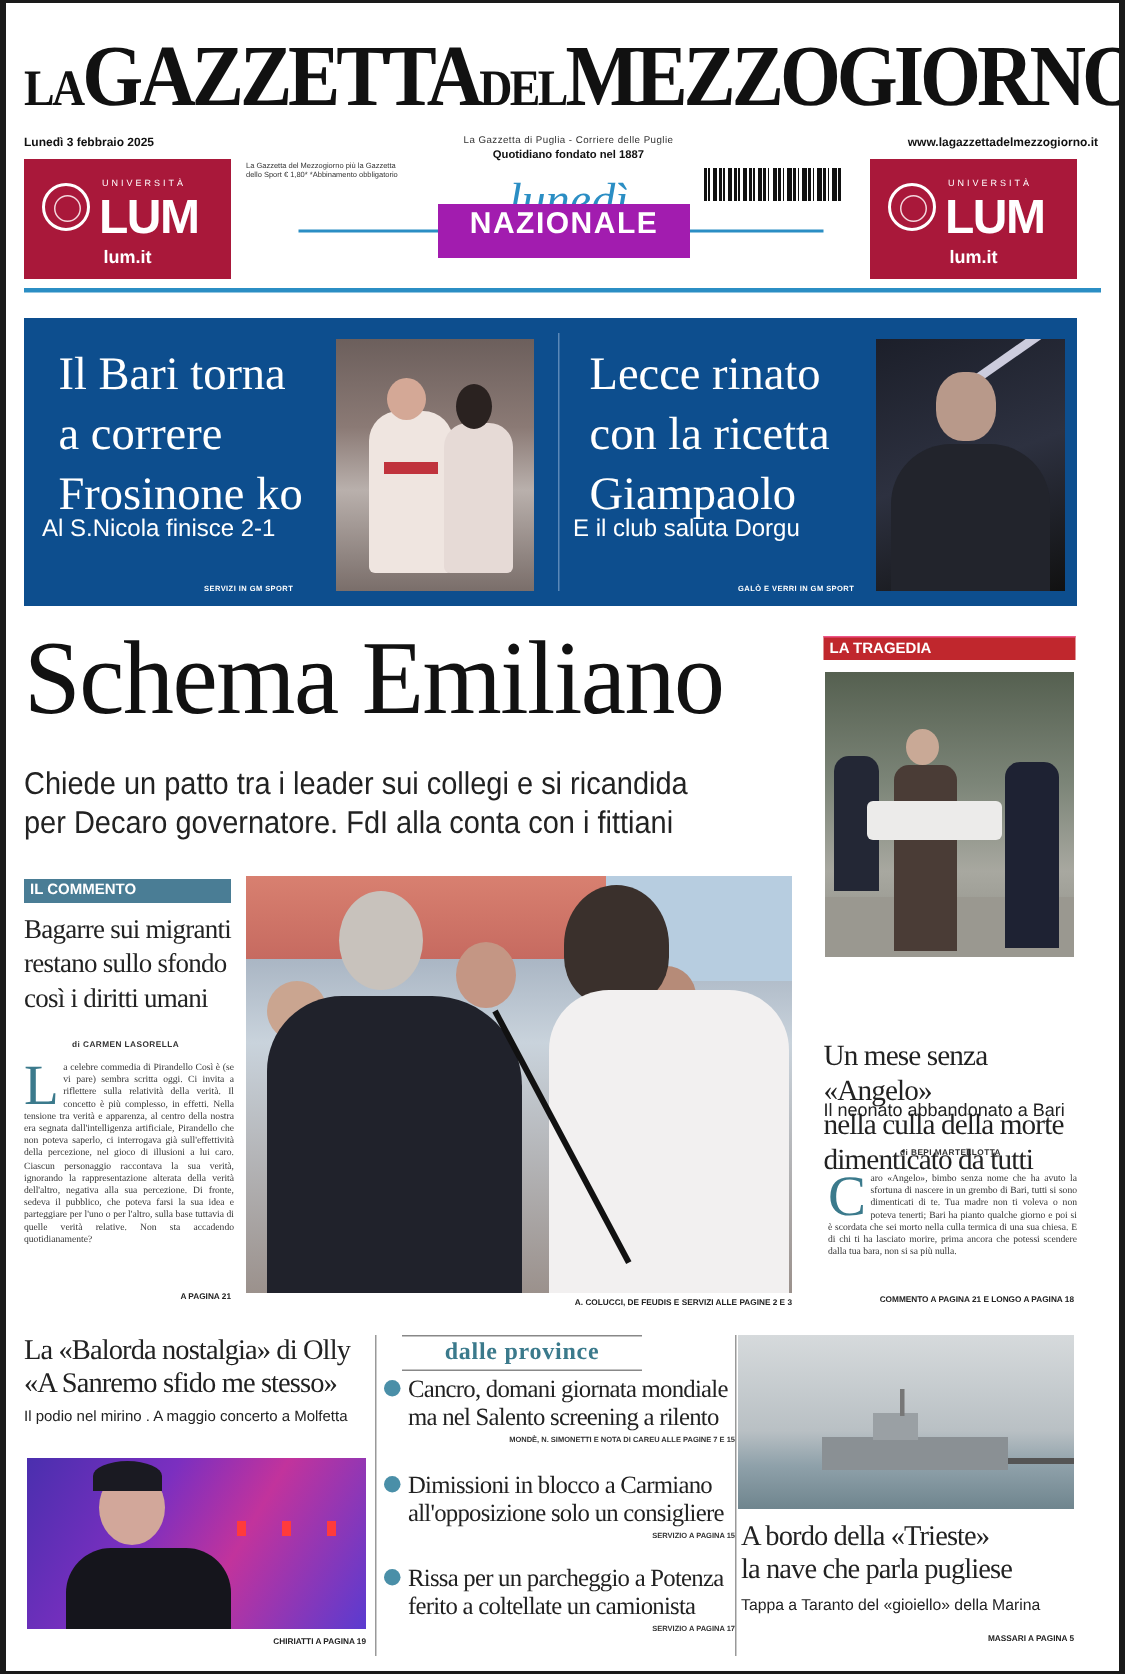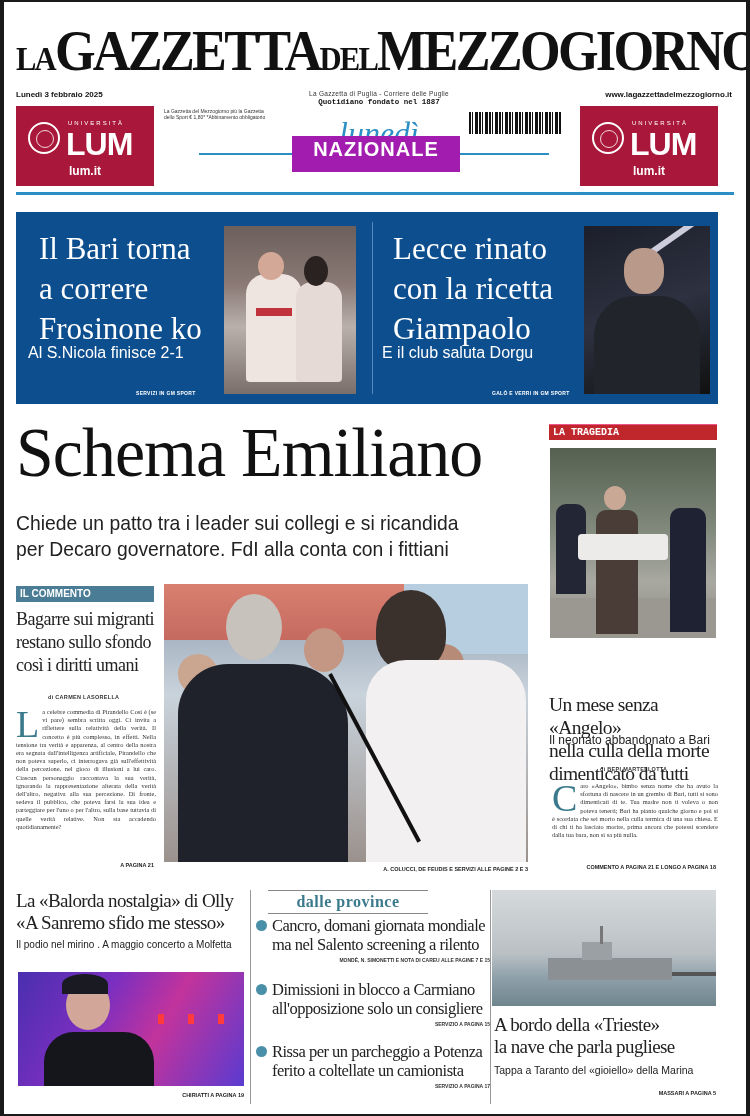--- a/index.html
+++ b/index.html
@@ -4,21 +4,21 @@
   <style>
     html,body{margin:0;padding:0;}
     body{width:750px;height:1116px;background:#1a1a1a;position:relative;overflow:hidden;font-family:"Liberation Serif",serif;}
     .page{position:absolute;left:4px;top:2px;width:742px;height:1112px;background:#fff;overflow:hidden;}
     .abs{position:absolute;}
     
     .masthead{left:12px;top:14px;width:718px;height:70px;font-family:"Liberation Serif",serif;font-weight:bold;color:#111;letter-spacing:-3px;font-size:58px;line-height:70px;white-space:nowrap;transform:scaleX(0.9);transform-origin:left top;}
     .masthead .small{font-size:34px;letter-spacing:-2px;}
     .strap-left{left:12px;top:88px;font-size:8px;font-weight:bold;font-family:"Liberation Sans",sans-serif;color:#111;}
     .strap-center{left:280px;top:88px;width:190px;text-align:center;font-size:6.5px;font-family:"Liberation Sans",sans-serif;color:#333;letter-spacing:.3px;}
-    .strap-center2{left:280px;top:96px;width:190px;text-align:center;font-size:7.5px;font-weight:bold;font-family:Liberation Mono, monospace;color:#111;}
+    .strap-center2{left:280px;top:96px;width:190px;text-align:center;font-size:7.5px;font-weight:bold;font-family:Liberation Sans, sans-serif;color:#111;}
     .strap-right{right:14px;top:88px;font-size:8px;font-weight:bold;font-family:Liberation Sans, sans-serif;color:#111;}
     .lum{width:138px;height:80px;background:#a9183a;color:#fff;font-family:"Liberation Sans",sans-serif;}
     .lum .seal{position:absolute;left:12px;top:16px;width:32px;height:32px;border-radius:50%;border:2px solid #fff;box-sizing:border-box;}
     .lum .seal::after{content:"";position:absolute;left:6px;top:6px;width:16px;height:16px;border-radius:50%;border:1.5px solid #f3d6dc;}
     .lum .univ{position:absolute;left:52px;top:14px;font-size:6px;letter-spacing:2px;}
     .lum .big{position:absolute;left:50px;top:20px;font-size:32px;font-weight:bold;letter-spacing:-1px;}
     .lum .url{position:absolute;left:0;width:138px;text-align:center;top:58px;font-size:12px;font-weight:bold;}
     .price{left:160px;top:106px;width:110px;font-size:5px;line-height:6px;font-family:"Liberation Sans",sans-serif;color:#333;}
     .lunedi{left:300px;top:115px;width:150px;text-align:center;font-family:"Liberation Serif",serif;font-style:italic;color:#2b8ec4;font-size:32px;line-height:32px;}
     .naz{left:288px;top:134px;width:168px;height:36px;background:#a21caf;color:#fff;text-align:center;font-family:"Liberation Sans",sans-serif;font-weight:bold;font-size:20px;line-height:26px;letter-spacing:1px;}
@@ -28,21 +28,21 @@
     
     .sport{left:12px;top:210px;width:702px;height:192px;background:#0d4e8e;}
     .sport .vdiv{position:absolute;left:356px;top:10px;width:1px;height:172px;background:#5a88b8;}
     .sport h2{position:absolute;margin:11px;font-family:"Liberation Serif",serif;font-weight:normal;color:#fff;font-size:31px;line-height:40px;}
     .sport .sub{position:absolute;font-family:"Liberation Sans",sans-serif;color:#fff;font-size:16px;}
     .sport .credit{position:absolute;font-family:"Liberation Sans",sans-serif;color:#fff;font-size:5px;font-weight:bold;letter-spacing:.3px;}
     .photo{position:absolute;overflow:hidden;}
     
     .headline{left:12px;top:408px;font-family:"Liberation Serif",serif;font-size:70px;line-height:86px;color:#111;letter-spacing:-1px;transform:scaleX(0.97);transform-origin:left top;}
     .deck{left:12px;top:508px;width:520px;font-family:"Liberation Sans",sans-serif;font-size:21px;line-height:26px;color:#222;transform:scaleX(0.92);transform-origin:left top;white-space:nowrap;}
-    .tag-red{left:545px;top:422px;width:168px;height:16px;background:#c0272d;color:#fff;font-family:Liberation Mono, monospace;font-weight:bold;font-size:10px;line-height:16px;padding-left:4px;box-sizing:border-box;border-top:1px solid #e58;}
+    .tag-red{left:545px;top:422px;width:168px;height:16px;background:#c0272d;color:#fff;font-family:Liberation Sans, sans-serif;font-weight:bold;font-size:10px;line-height:16px;padding-left:4px;box-sizing:border-box;border-top:1px solid #e58;}
     .tag-blue{left:12px;top:584px;width:138px;height:16px;background:#4a7d95;color:#fff;font-family:"Liberation Sans",sans-serif;font-weight:bold;font-size:10px;line-height:16px;padding-left:4px;box-sizing:border-box;}
     .comm-h{left:12px;top:606px;width:148px;font-family:"Liberation Serif",serif;font-size:18px;line-height:23px;color:#222;letter-spacing:-.5px;}
     .byline{font-family:"Liberation Sans",sans-serif;font-size:5.5px;font-weight:bold;color:#333;letter-spacing:.3px;}
     .body-text{font-family:"Liberation Serif",serif;font-size:6.4px;line-height:8.2px;color:#333;text-align:justify;}
     .dropcap{float:left;font-family:"Liberation Serif",serif;color:#3b7a8c;font-size:38px;line-height:32px;margin:0 3px 0 0;}
     .page-ref{font-family:"Liberation Sans",sans-serif;font-size:5.5px;font-weight:bold;color:#222;text-align:right;}
     .tr-h{left:545px;top:652px;width:175px;font-family:Liberation Serif, serif;font-size:19.5px;line-height:23px;color:#222;letter-spacing:-.6px;margin-top:39px;}
     .tr-sub{left:545px;top:731px;font-family:"Liberation Sans",sans-serif;font-size:12px;color:#222;}
     .bottom-h{font-family:"Liberation Serif",serif;font-size:19px;line-height:22px;color:#222;letter-spacing:-.6px;}
     .bottom-sub{font-family:Liberation Sans, sans-serif;font-size:11px;color:#222;}

